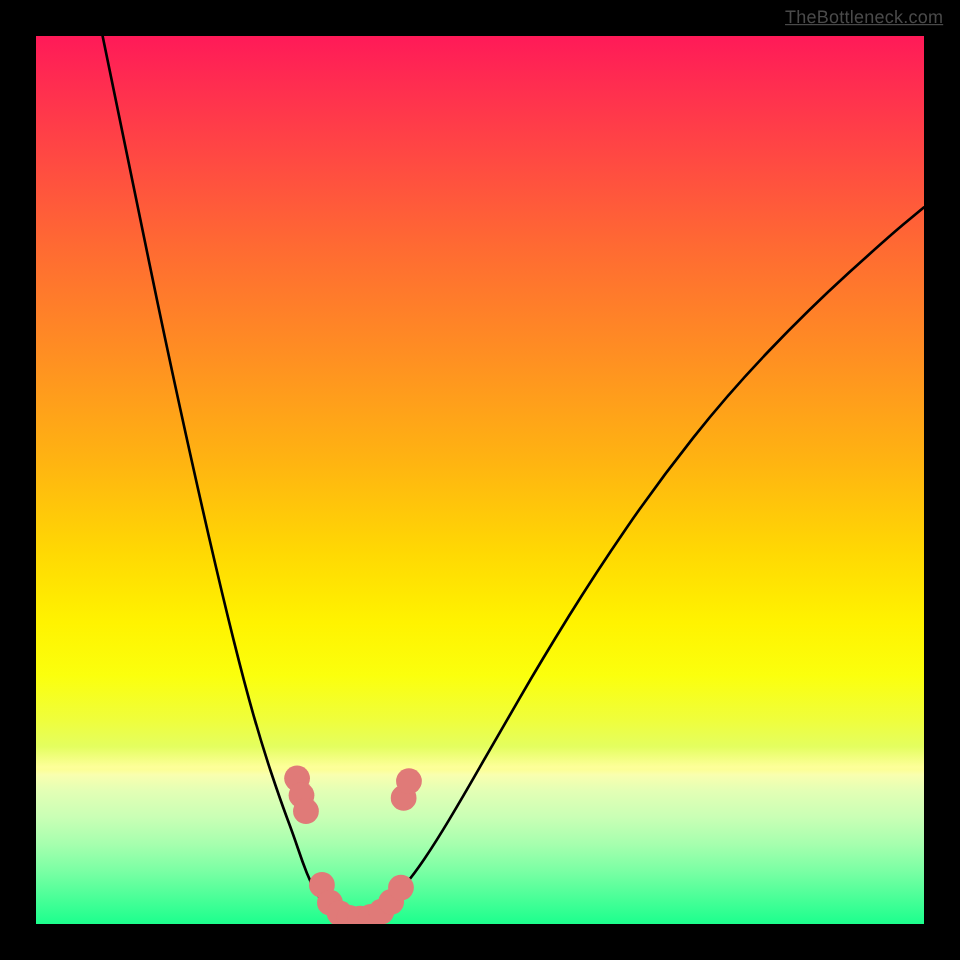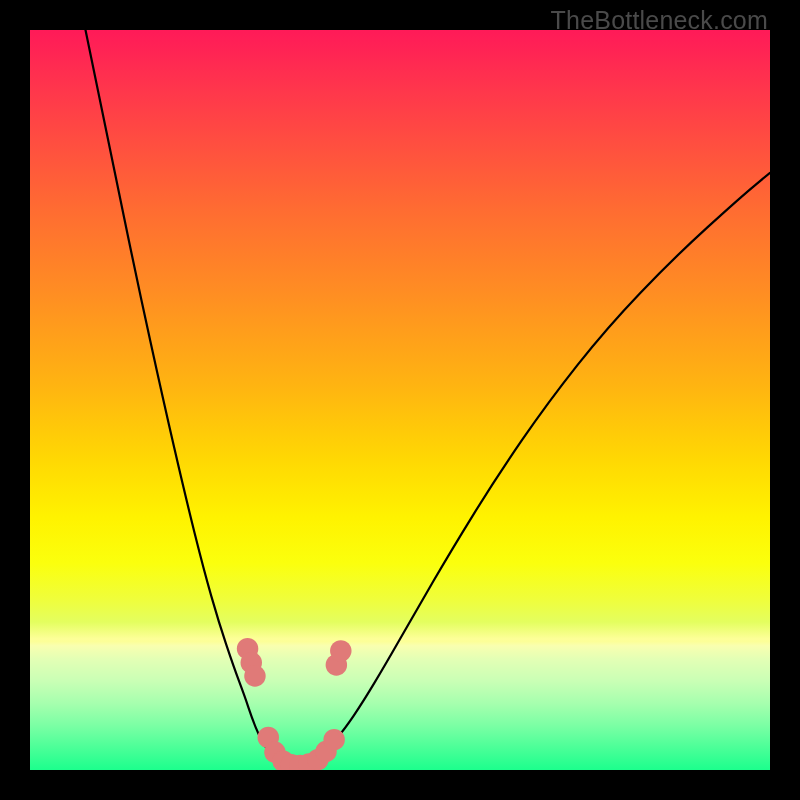--- a/index.html
+++ b/index.html
@@ -50,26 +50,27 @@
       #c9ffb5 88%,
       #a6ffae 91%,
       #7bffa4 94%,
       #4bff98 97%,
       #1cff8d 100%
     );
   }
   .watermark {
     position: absolute;
     top: 6px;
-    right: 32px;
+    right: 14px;
     color: #4a4a4a;
-    font-size: 25px;
+    font-size: 15px;
     font-weight: 500;
     letter-spacing: 0.2px;
     user-select: none;
+    text-decoration: underline;
   }
   svg.curves {
     position: absolute;
     left: 0; top: 0;
     width: 740px;
     height: 740px;
     overflow: visible;
   }
   .curve {
     fill: none;

